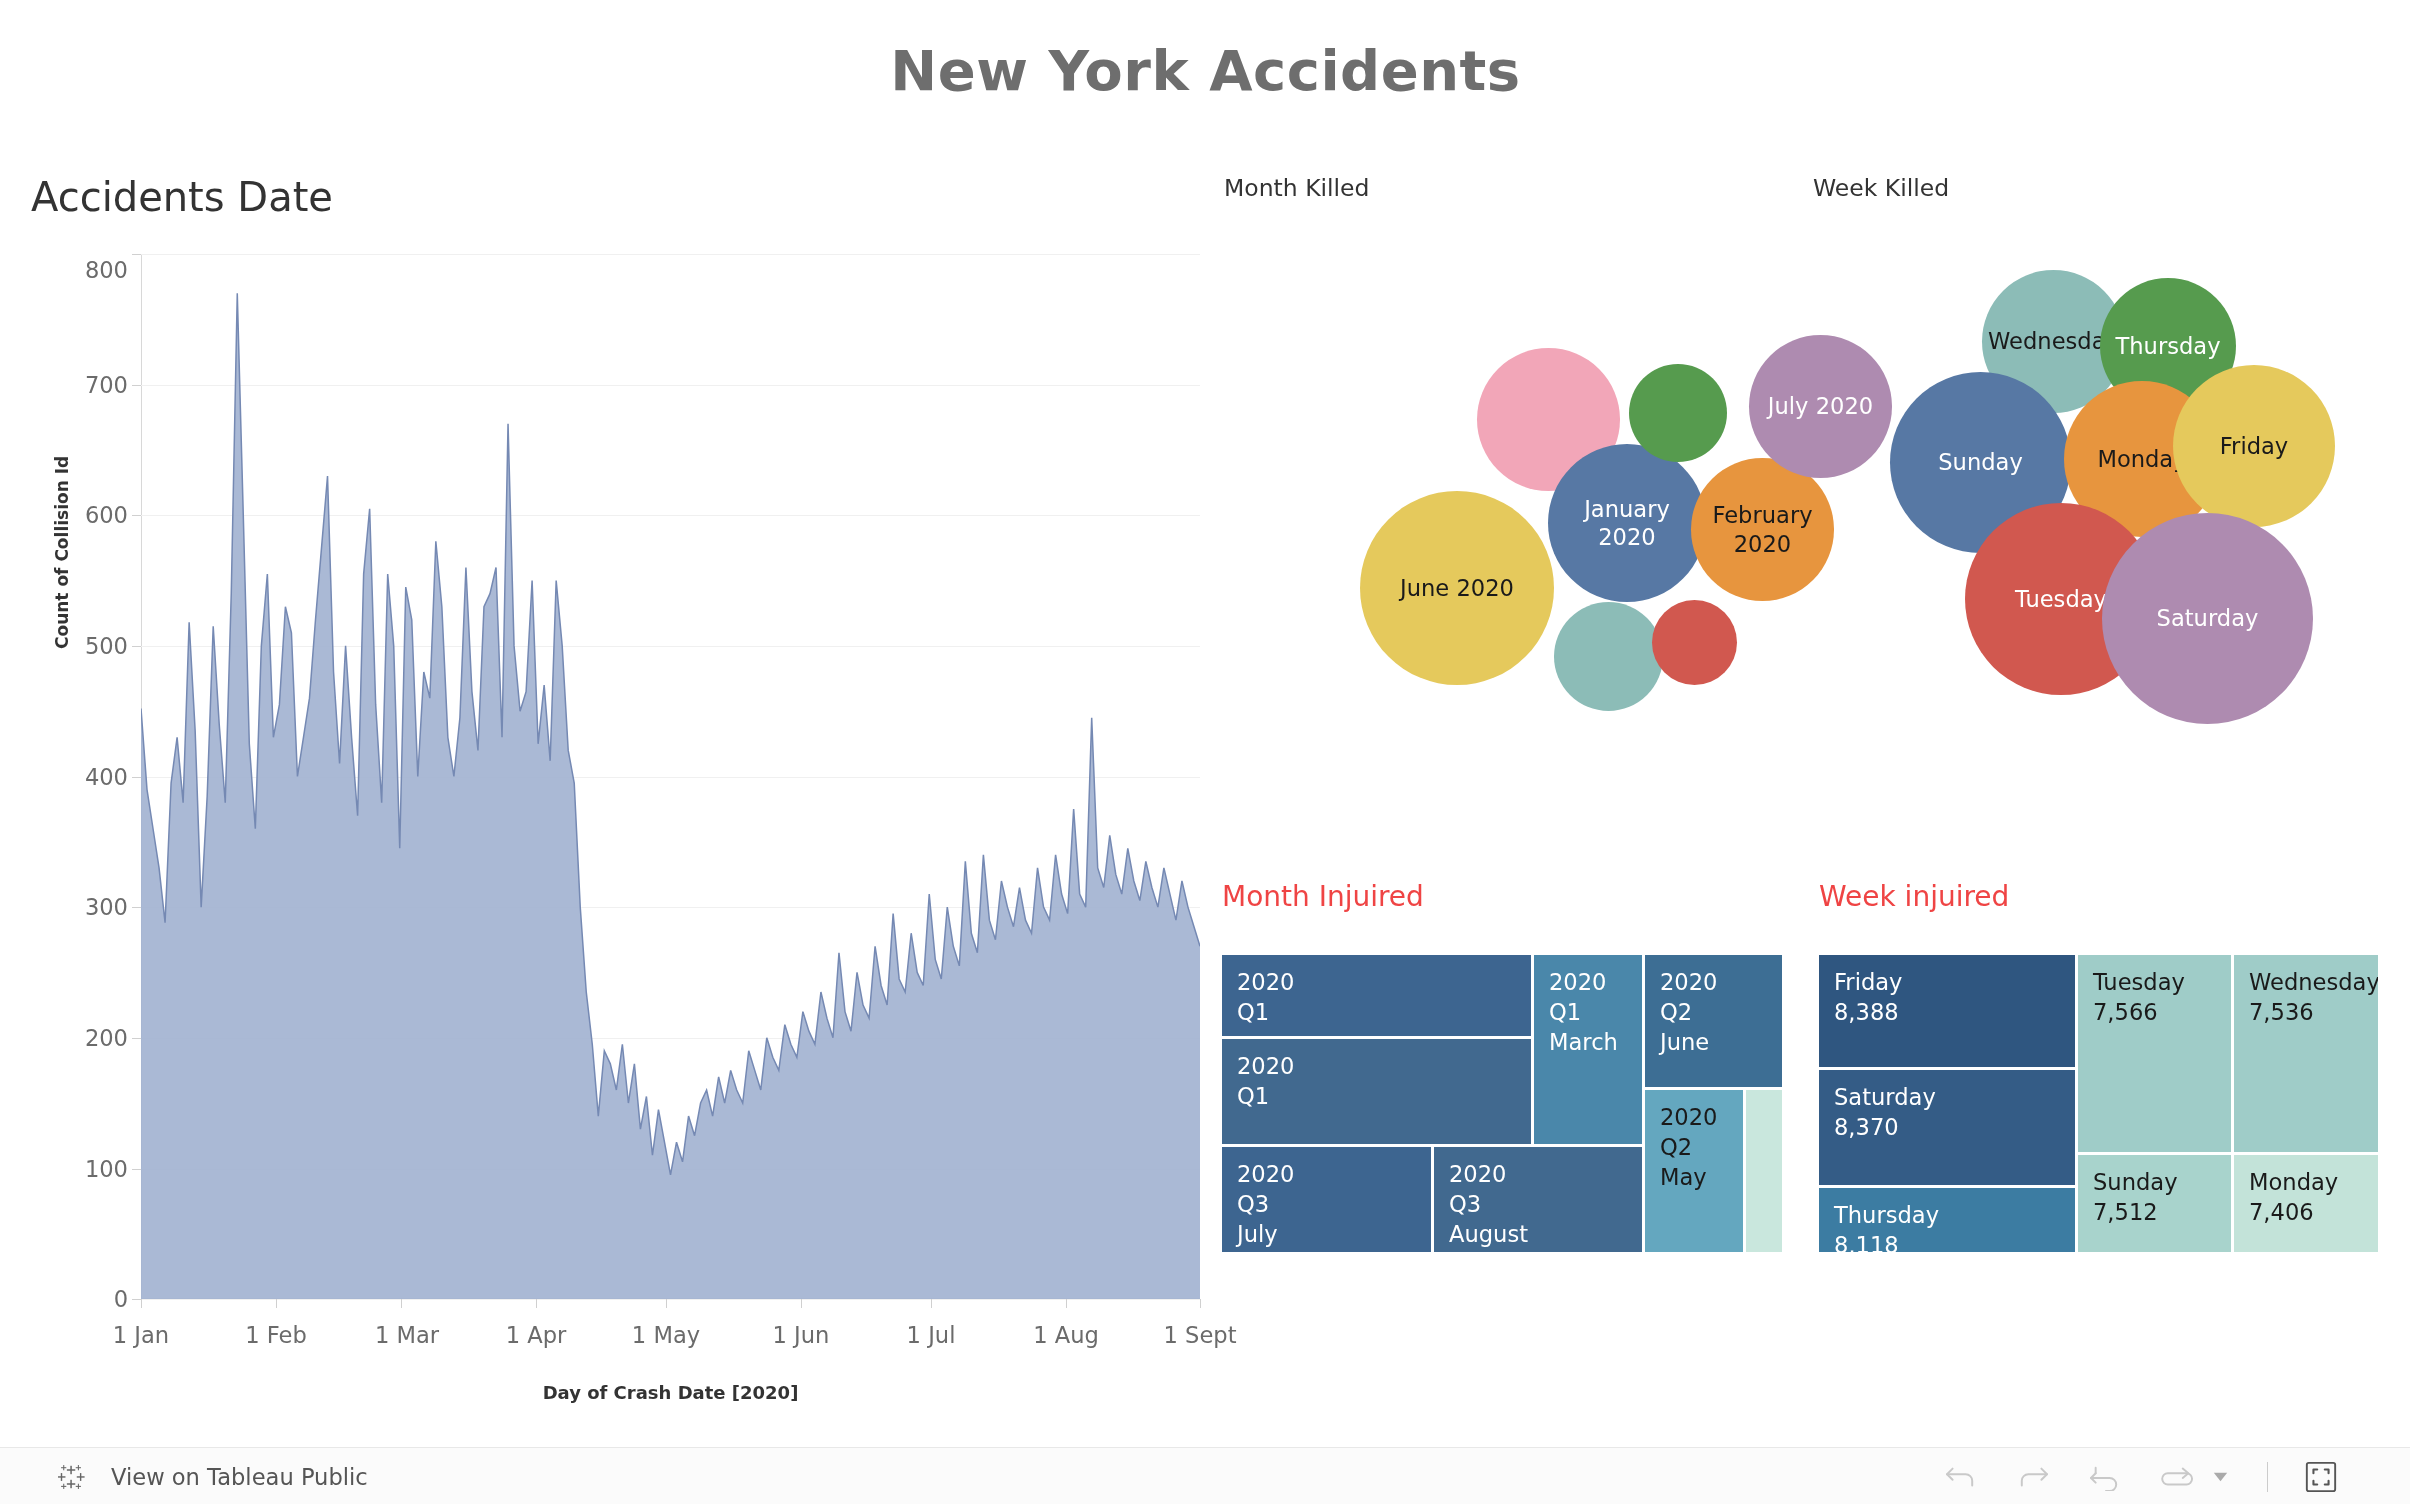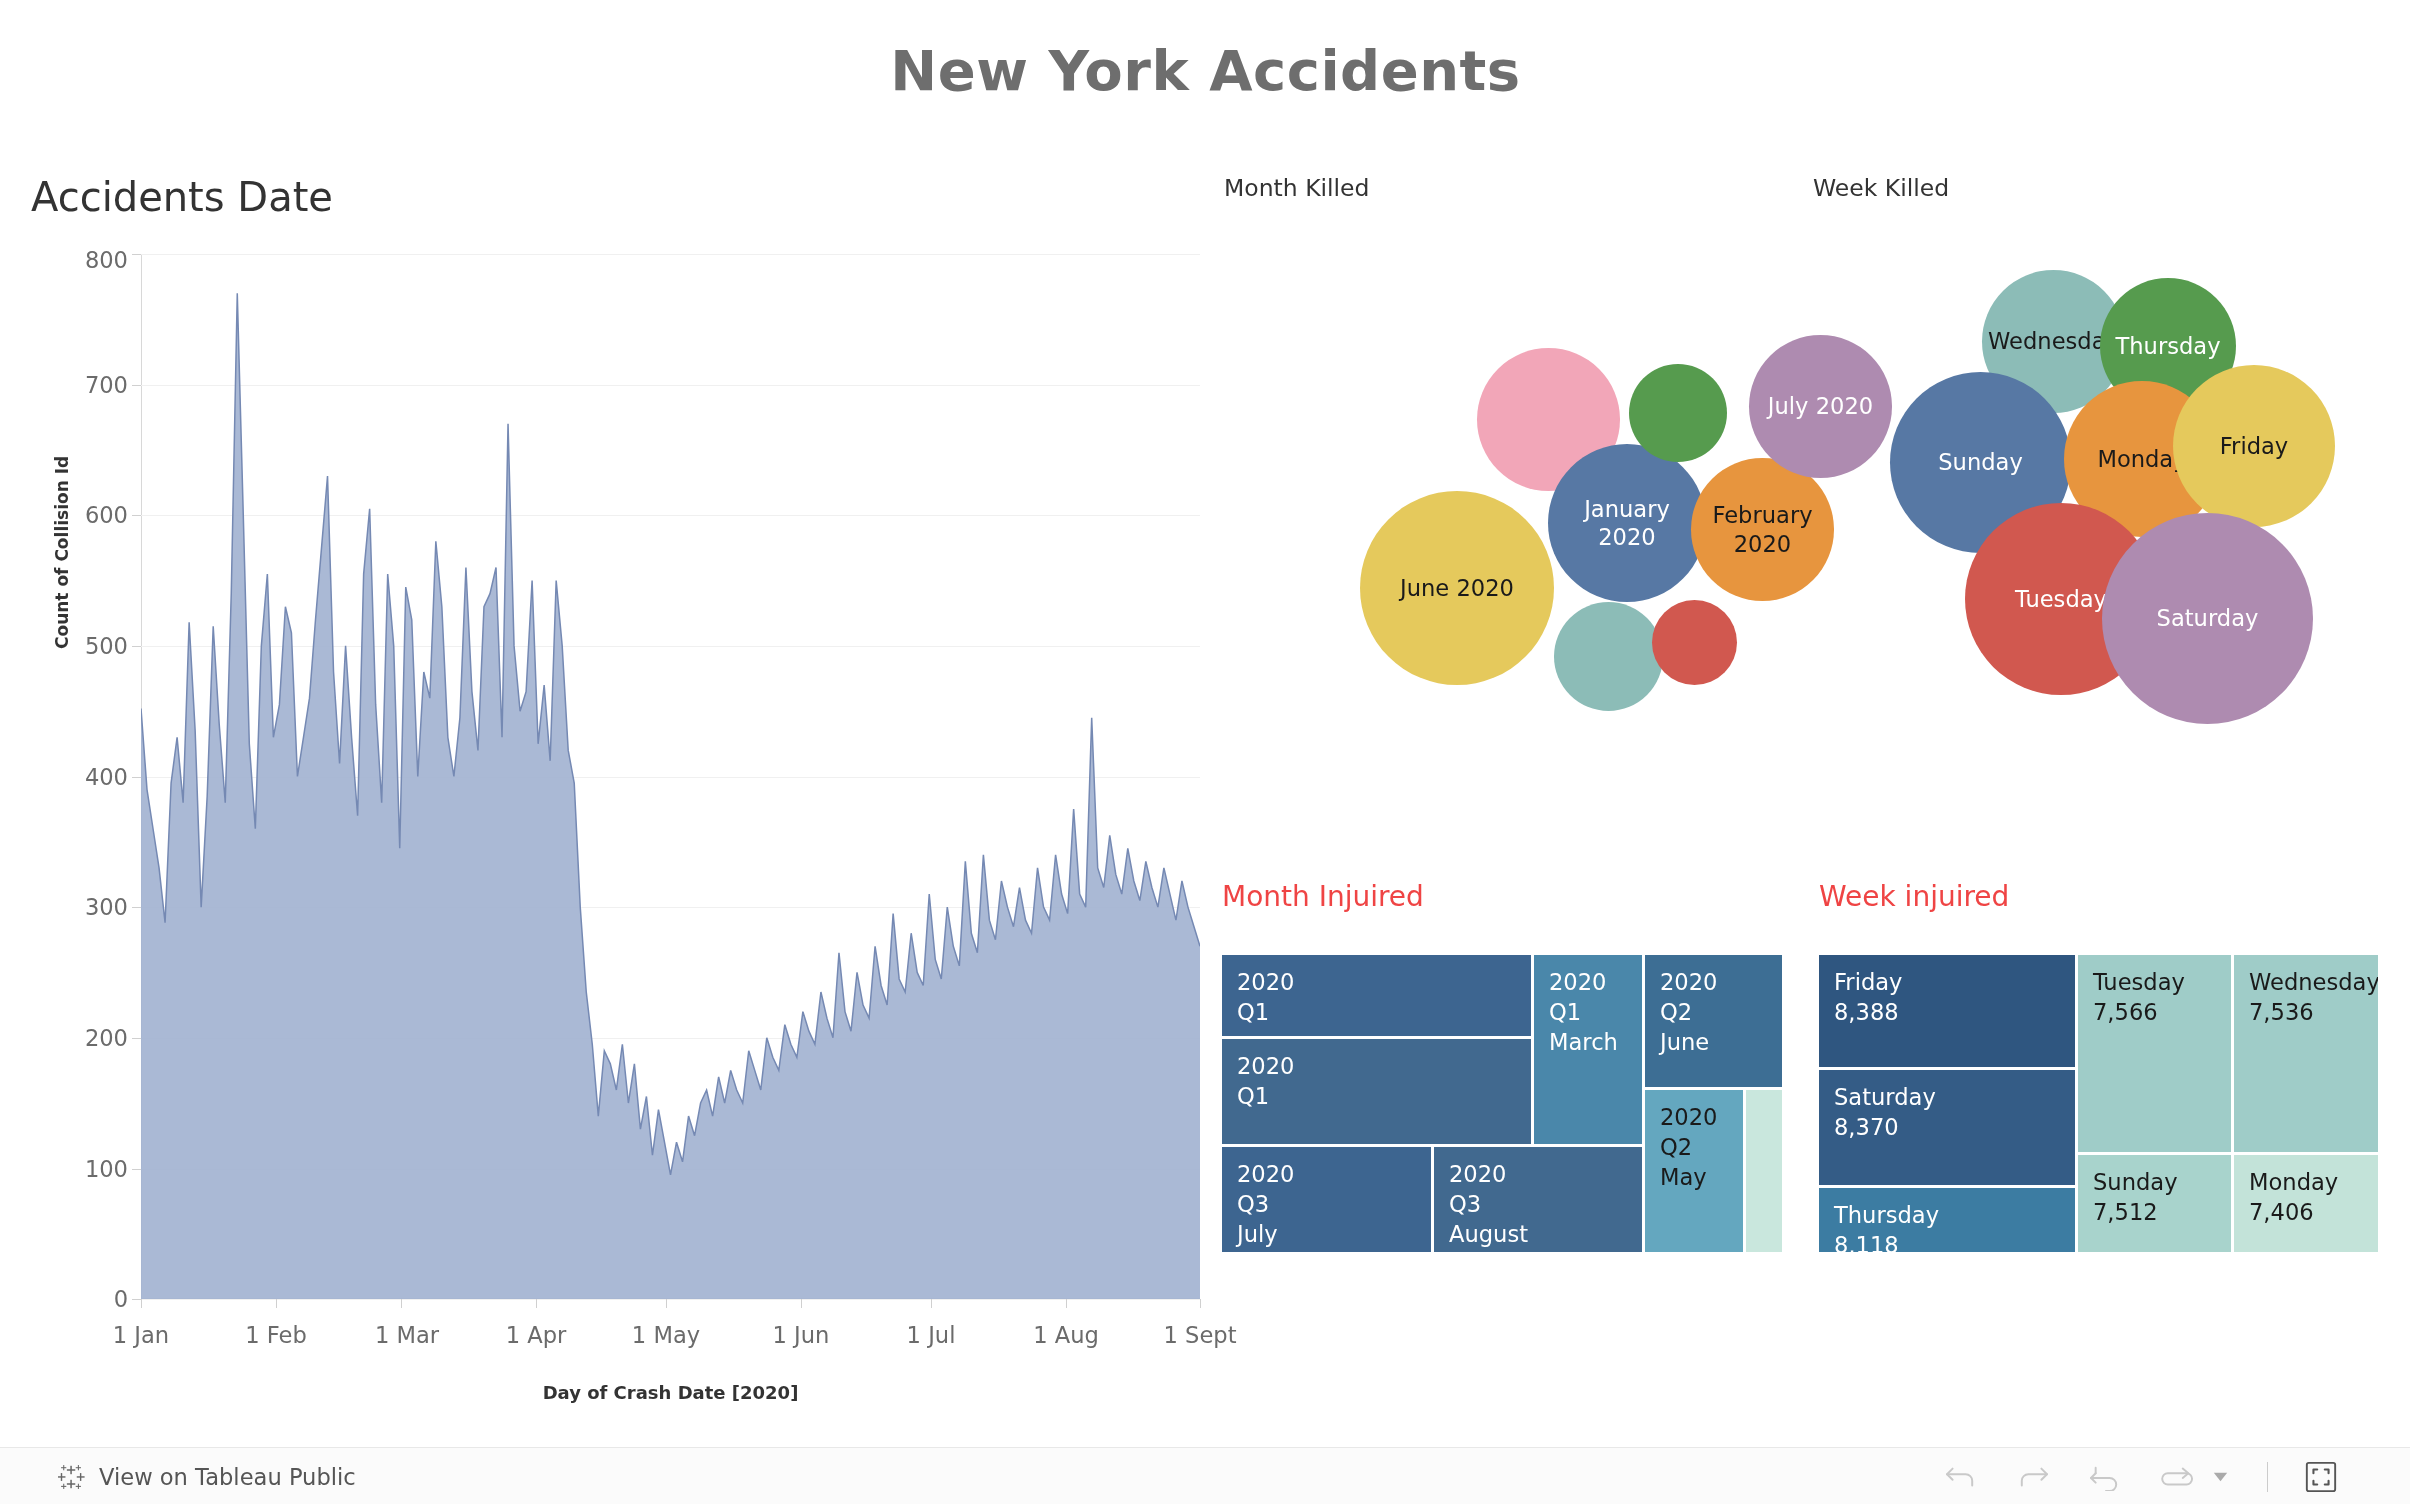--- a/index.html
+++ b/index.html
@@ -141,21 +141,21 @@
     left: 0; bottom: 0;
     width: 2411px; height: 58px;
     background: #fbfbfb;
     border-top: 0.9px solid #e8e8e8;
     display: flex;
     align-items: center;
     justify-content: space-between;
   }
   #tb-left {
     display: flex; align-items: center;
-    gap: 13px;
+    gap: 25px;
     margin-left: 58px;
   }
   #tb-left-label {
     font-size: 22.6px; color: #555;
   }
   #tb-right {
     display: flex; align-items: center;
     gap: 36px; margin-right: 73px;
   }
   .tb-icon { display: flex; align-items: center; justify-content: center; }
@@ -171,21 +171,21 @@
 <div id="area-panel">
   <div id="area-title">Accidents Date</div>
 
   <div id="area-plot-wrap">
     <div id="y-axis-title">Count of Collision Id</div>
     <div id="y-axis-line"></div>
     <div id="x-axis-line"></div>
     <div id="y-axis-ticks">
         <div class="gridline" style="top: 0px;"></div>
         <div class="tickmark" style="top: 0px;"></div>
-        <div class="ytick" style="top: 6px; margin-left: 40px;">800</div>
+        <div class="ytick" style="top: 16px; margin-left: 40px;">800</div>
         <div class="gridline" style="top: 131px;"></div>
         <div class="tickmark" style="top: 131px;"></div>
         <div class="ytick" style="top: 131px;">700</div>
         <div class="gridline" style="top: 261px;"></div>
         <div class="tickmark" style="top: 261px;"></div>
         <div class="ytick" style="top: 261px;">600</div>
         <div class="gridline" style="top: 392px;"></div>
         <div class="tickmark" style="top: 392px;"></div>
         <div class="ytick" style="top: 392px;">500</div>
         <div class="gridline" style="top: 523px;"></div>

